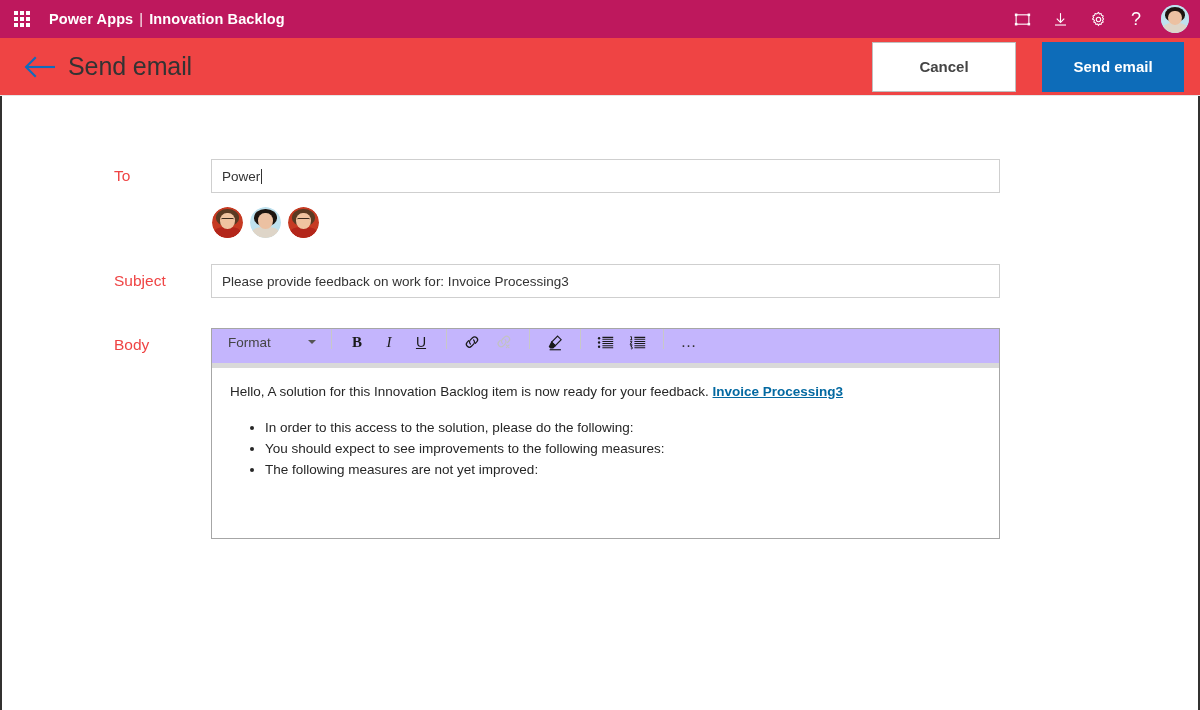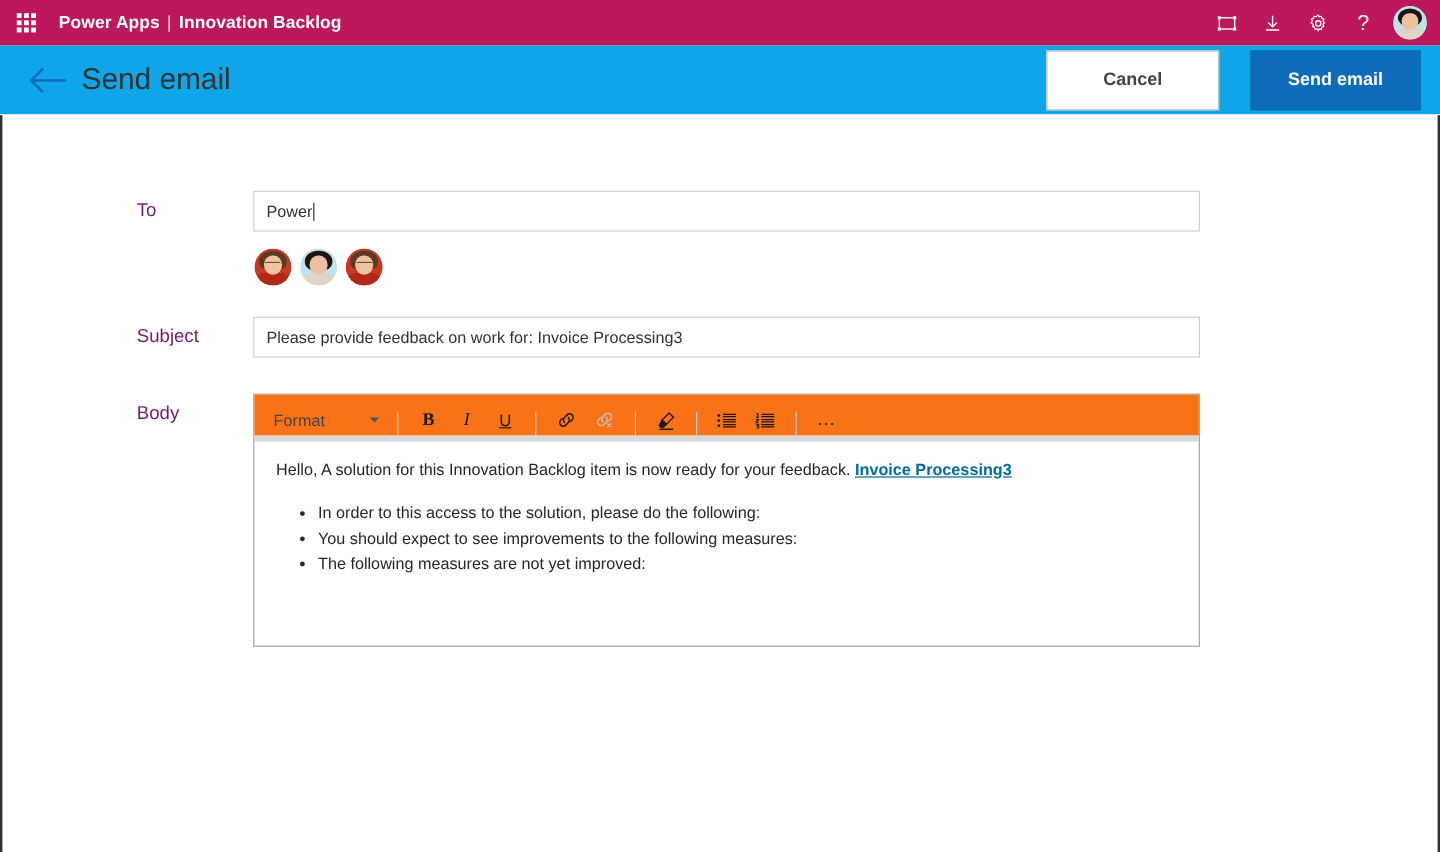--- a/index.html
+++ b/index.html
@@ -97,21 +97,21 @@
     border-radius: 2px;
   }
   .face.cool { background: #bfe2ef; }
   .face.cool .hair { background: #1d1510; }
   .face.cool .skin { background: #ecc1a2; }
   .face.cool .body { background: #ded5c8; }
 
   
   .cmd-bar {
     height: 58px; flex: 0 0 58px;
-    background: #0ea5e9;
+    background: #ef4444;
     border-bottom: 1px solid #e6e6e6;
     display: flex; align-items: center;
     padding: 0 16px 0 20px;
   }
   .back-btn {
     width: 40px; height: 40px;
     display: flex; align-items: center; justify-content: center;
     cursor: pointer; flex: 0 0 40px;
   }
   .page-title {
@@ -158,21 +158,21 @@
   }
   .form {
     position: absolute;
     left: 112px; top: 63px;
     width: 886px;
   }
   .form-row { display: flex; align-items: flex-start; }
   .form-label {
     width: 97px; flex: 0 0 97px;
     font-size: 15.5px;
-    color: #701a75;
+    color: #ef4444;
     padding-top: 8px;
     line-height: 1.2;
   }
   .form-field { flex: 1 1 auto; min-width: 0; }
 
   .text-input {
     width: 100%; height: 34px;
     border: 1px solid #cfcfcf;
     background: #ffffff;
     font-size: 13.5px;
@@ -203,22 +203,22 @@
   
   .editor {
     border: 1px solid #a6a6a6;
     background: #ffffff;
     width: 100%;
     height: 211px;
     display: flex; flex-direction: column;
   }
   .editor-toolbar {
     height: 34px; flex: 0 0 34px;
-    background: #f97316;
-    display: flex; align-items: flex-end;
+    background: #c4b5fd;
+    display: flex; align-items: flex-start;
     padding: 0 6px;
     border-bottom: none;
   }
   .editor-underbar {
     height: 5px; flex: 0 0 5px;
     background: #d9d9d9;
   }
   .fmt-select {
     display: flex; align-items: center;
     height: 26px; min-width: 104px;

